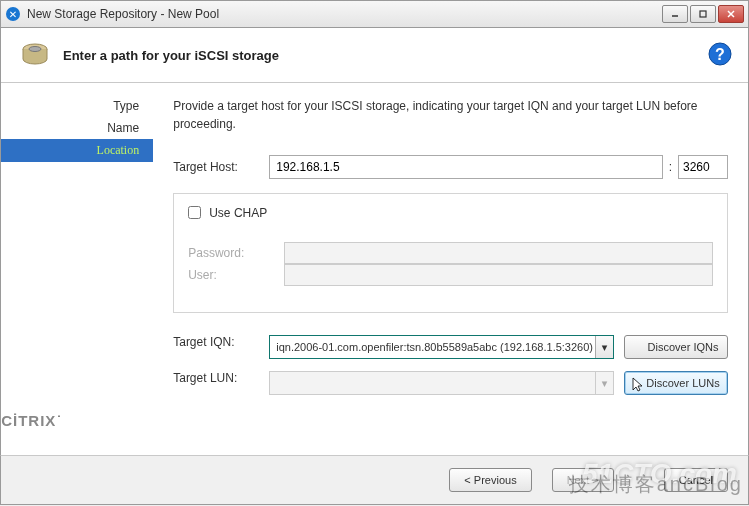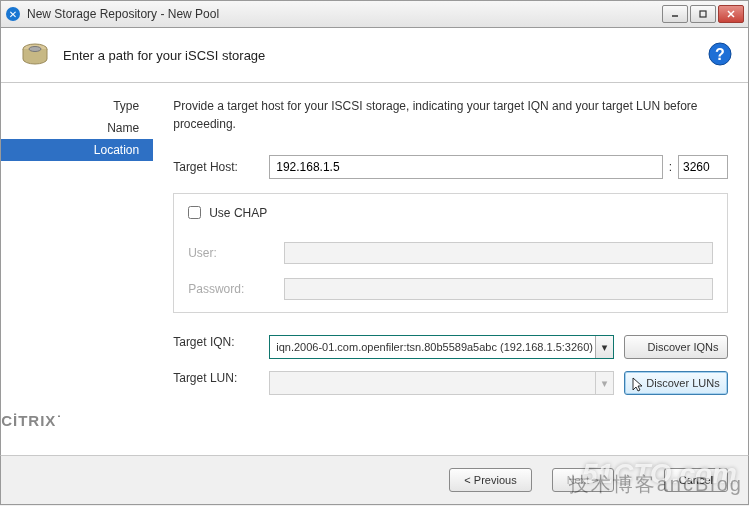--- a/index.html
+++ b/index.html
@@ -10,29 +10,29 @@
     .titlebar-icon { width: 16px; height: 16px; margin-right: 6px; display: flex; align-items: center; justify-content: center; }
     .titlebar-icon svg circle { fill: #1976d2; }
     .titlebar-title { font-size: 12px; color: #333; flex: 1; }
     .win-controls { display: flex; gap: 2px; }
     .win-btn { width: 26px; height: 18px; border: 1px solid #888; background: linear-gradient(#fafafa,#dedede); border-radius: 2px; display: flex; align-items: center; justify-content: center; font-size: 10px; color: #333; }
     .win-btn.close { background: linear-gradient(#e58e86,#c8443a); border-color: #a03b33; color: #fff; }
     
     
     .header { height: 54px; background: #fff; border-left: 1px solid #9a9a9a; border-right: 1px solid #9a9a9a; display: flex; align-items: center; padding: 0 18px; position: relative; }
     .header-icon { width: 32px; height: 32px; margin-right: 12px; }
-    .header-title { font-size: 13px; font-weight: normal; color: #222; }
+    .header-title { font-size: 13px; font-weight: bold; color: #222; }
     .help-icon { position: absolute; right: 16px; top: 14px; width: 24px; height: 24px; }
     .divider { height: 1px; background: #c9c9c9; border-left: 1px solid #9a9a9a; border-right: 1px solid #9a9a9a; }
     
     
     .main { display: flex; height: 372px; background: #fff; border-left: 1px solid #9a9a9a; border-right: 1px solid #9a9a9a; }
     .sidebar { width: 170px; background: #fff; padding-top: 12px; text-align: right; }
     .side-item { padding: 4px 14px; font-size: 12px; color: #333; }
-    .side-item.selected { background: #2e70c4; color: #ffffff; }
+    .side-item.selected { background: #2e70c4; color: #bef264; font-family: Liberation Serif, serif; }
     
     .content { flex: 1; padding: 14px 20px 10px 20px; font-size: 12px; color: #333; position: relative; }
     .instruction { line-height: 1.5; margin-bottom: 22px; }
     
     .row { display: flex; align-items: center; margin-bottom: 14px; }
     .row-label { width: 96px; font-size: 12px; color: #333; }
     .host-input { flex: 1; height: 24px; border: 1px solid #aaa; padding: 0 6px; font-size: 12px; }
     .colon { margin: 0 6px; }
     .port-input { width: 50px; height: 24px; border: 1px solid #aaa; padding: 0 4px; font-size: 12px; }
     
@@ -127,27 +127,27 @@
       <input class="host-input" value="192.168.1.5" style="">
       <span class="colon">:</span>
       <input class="port-input" value="3260" style="">
     </div>
 
     <div class="chap-group">
       <label class="chap-check">
         <input type="checkbox" style="">
         <span>Use CHAP</span>
       </label>
+      <div class="row" style="margin-bottom:0">
+        <span class="row-label disabled-label">Password:</span>
+        <input class="disabled-input" disabled="" type="password" style="">
+      </div>
       <div class="row">
         <span class="row-label disabled-label">User:</span>
         <input class="disabled-input" disabled="" style="">
-      </div>
-      <div class="row" style="margin-bottom:0">
-        <span class="row-label disabled-label">Password:</span>
-        <input class="disabled-input" disabled="" type="password" style="">
       </div>
     </div>
 
     <div class="combo-row">
       <span class="row-label">Target IQN:</span>
       <div class="combo">
         <span>iqn.2006-01.com.openfiler:tsn.80b5589a5abc (192.168.1.5:3260)</span>
         <span class="combo-arrow">▾</span>
       </div>
       <button class="discover-btn">Discover IQNs</button>

